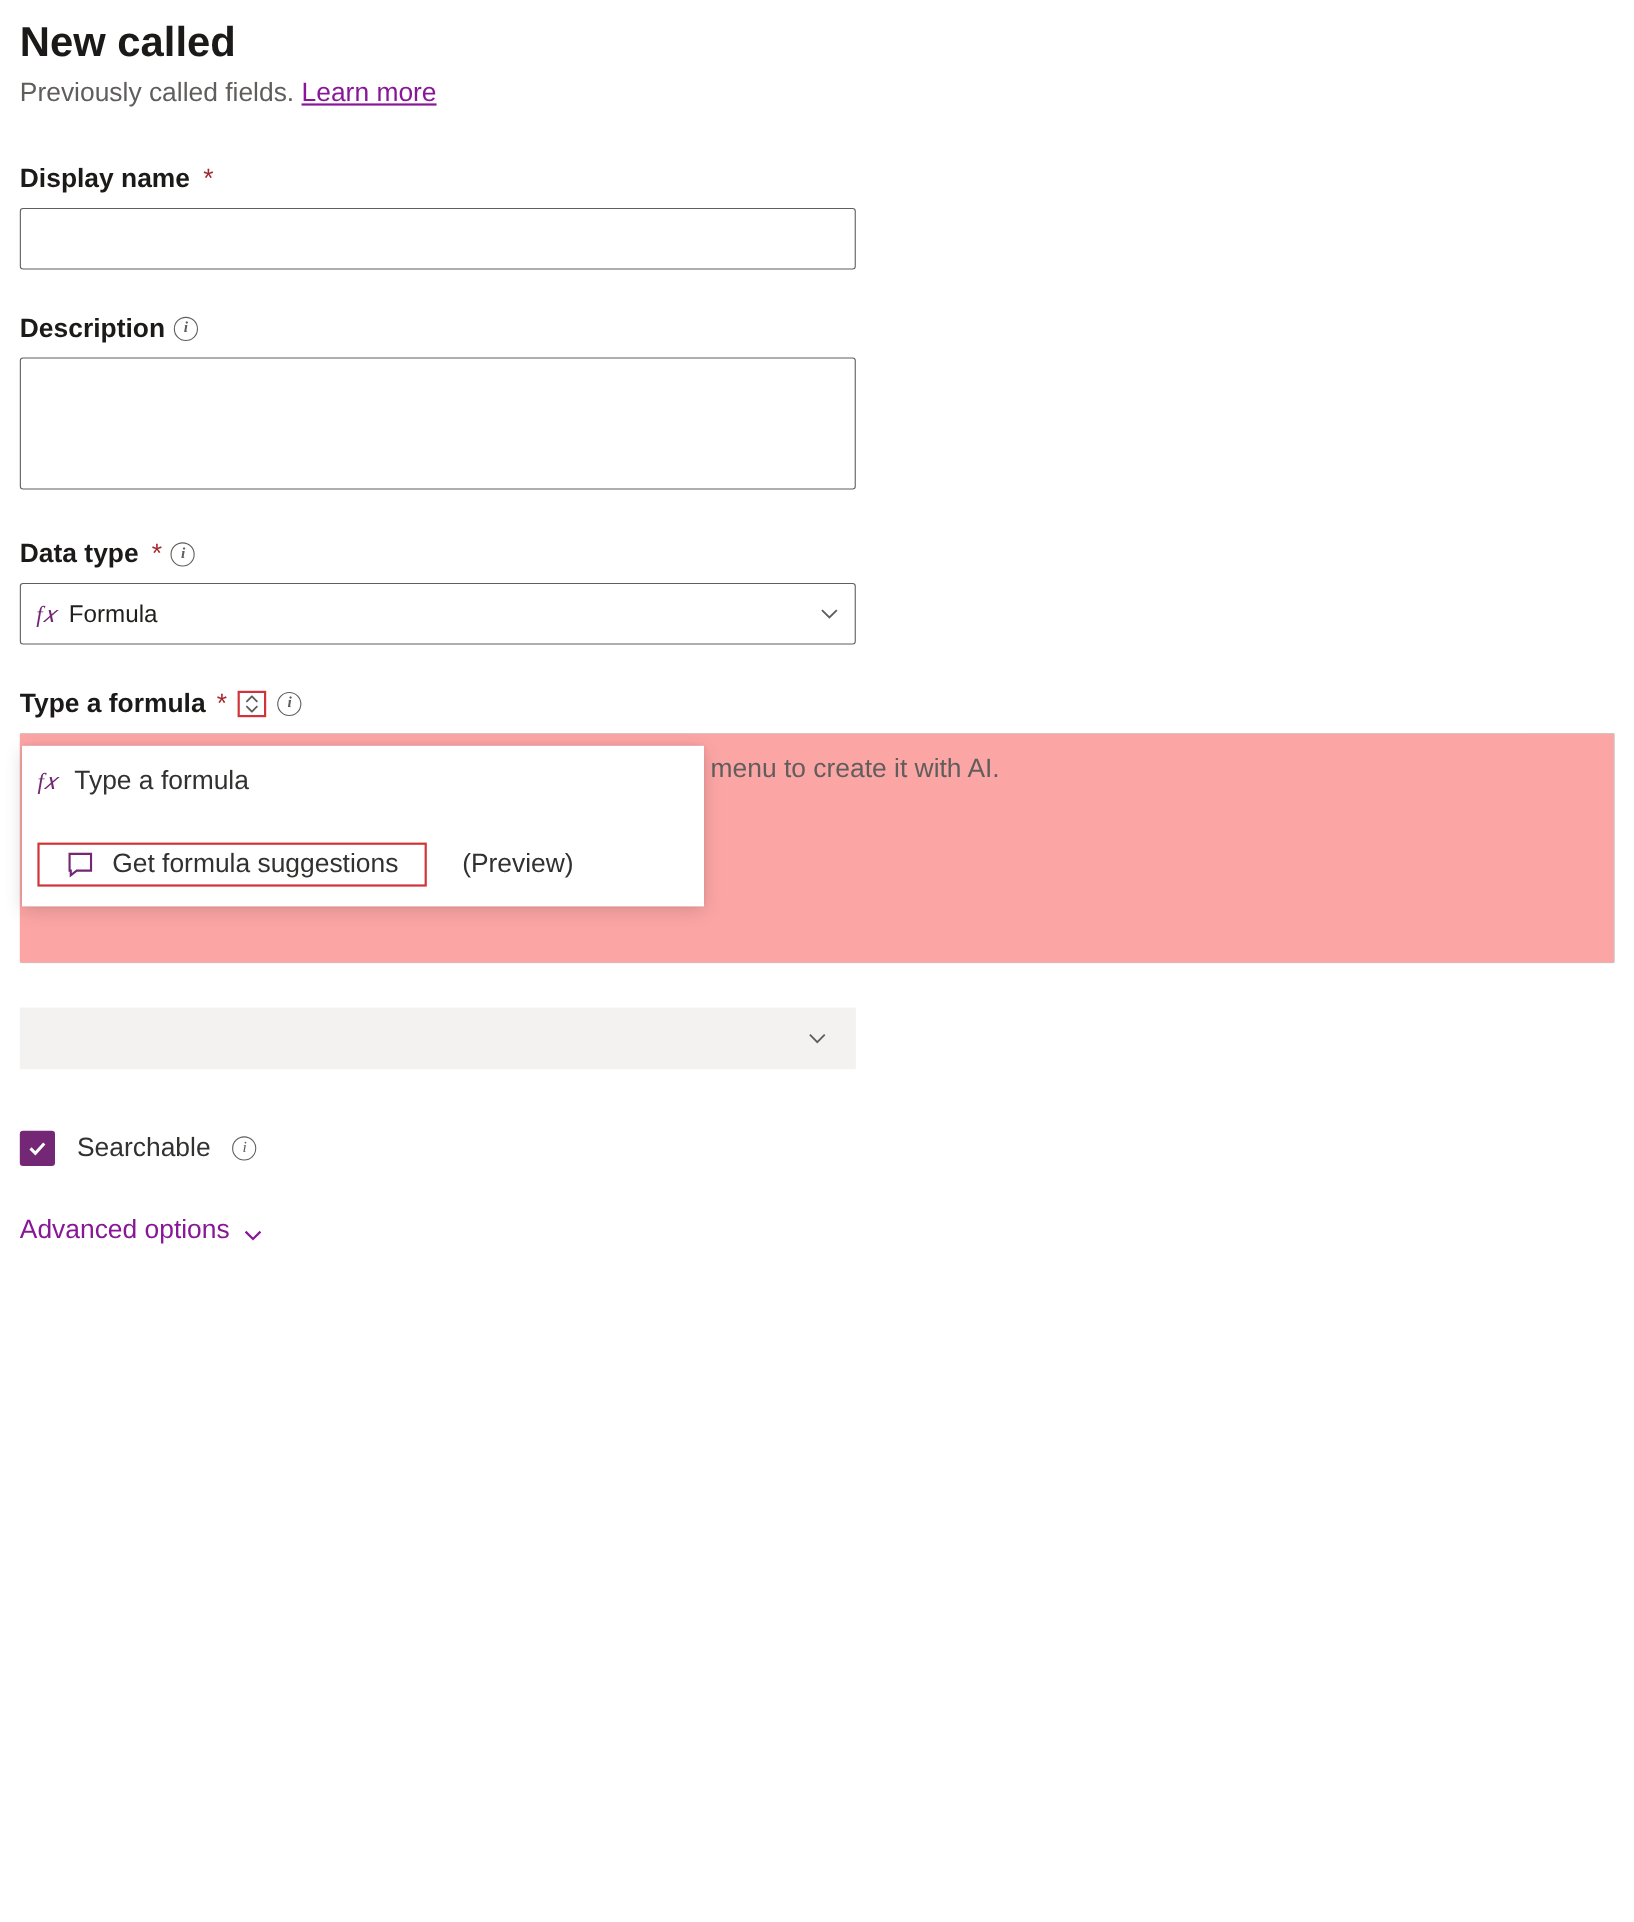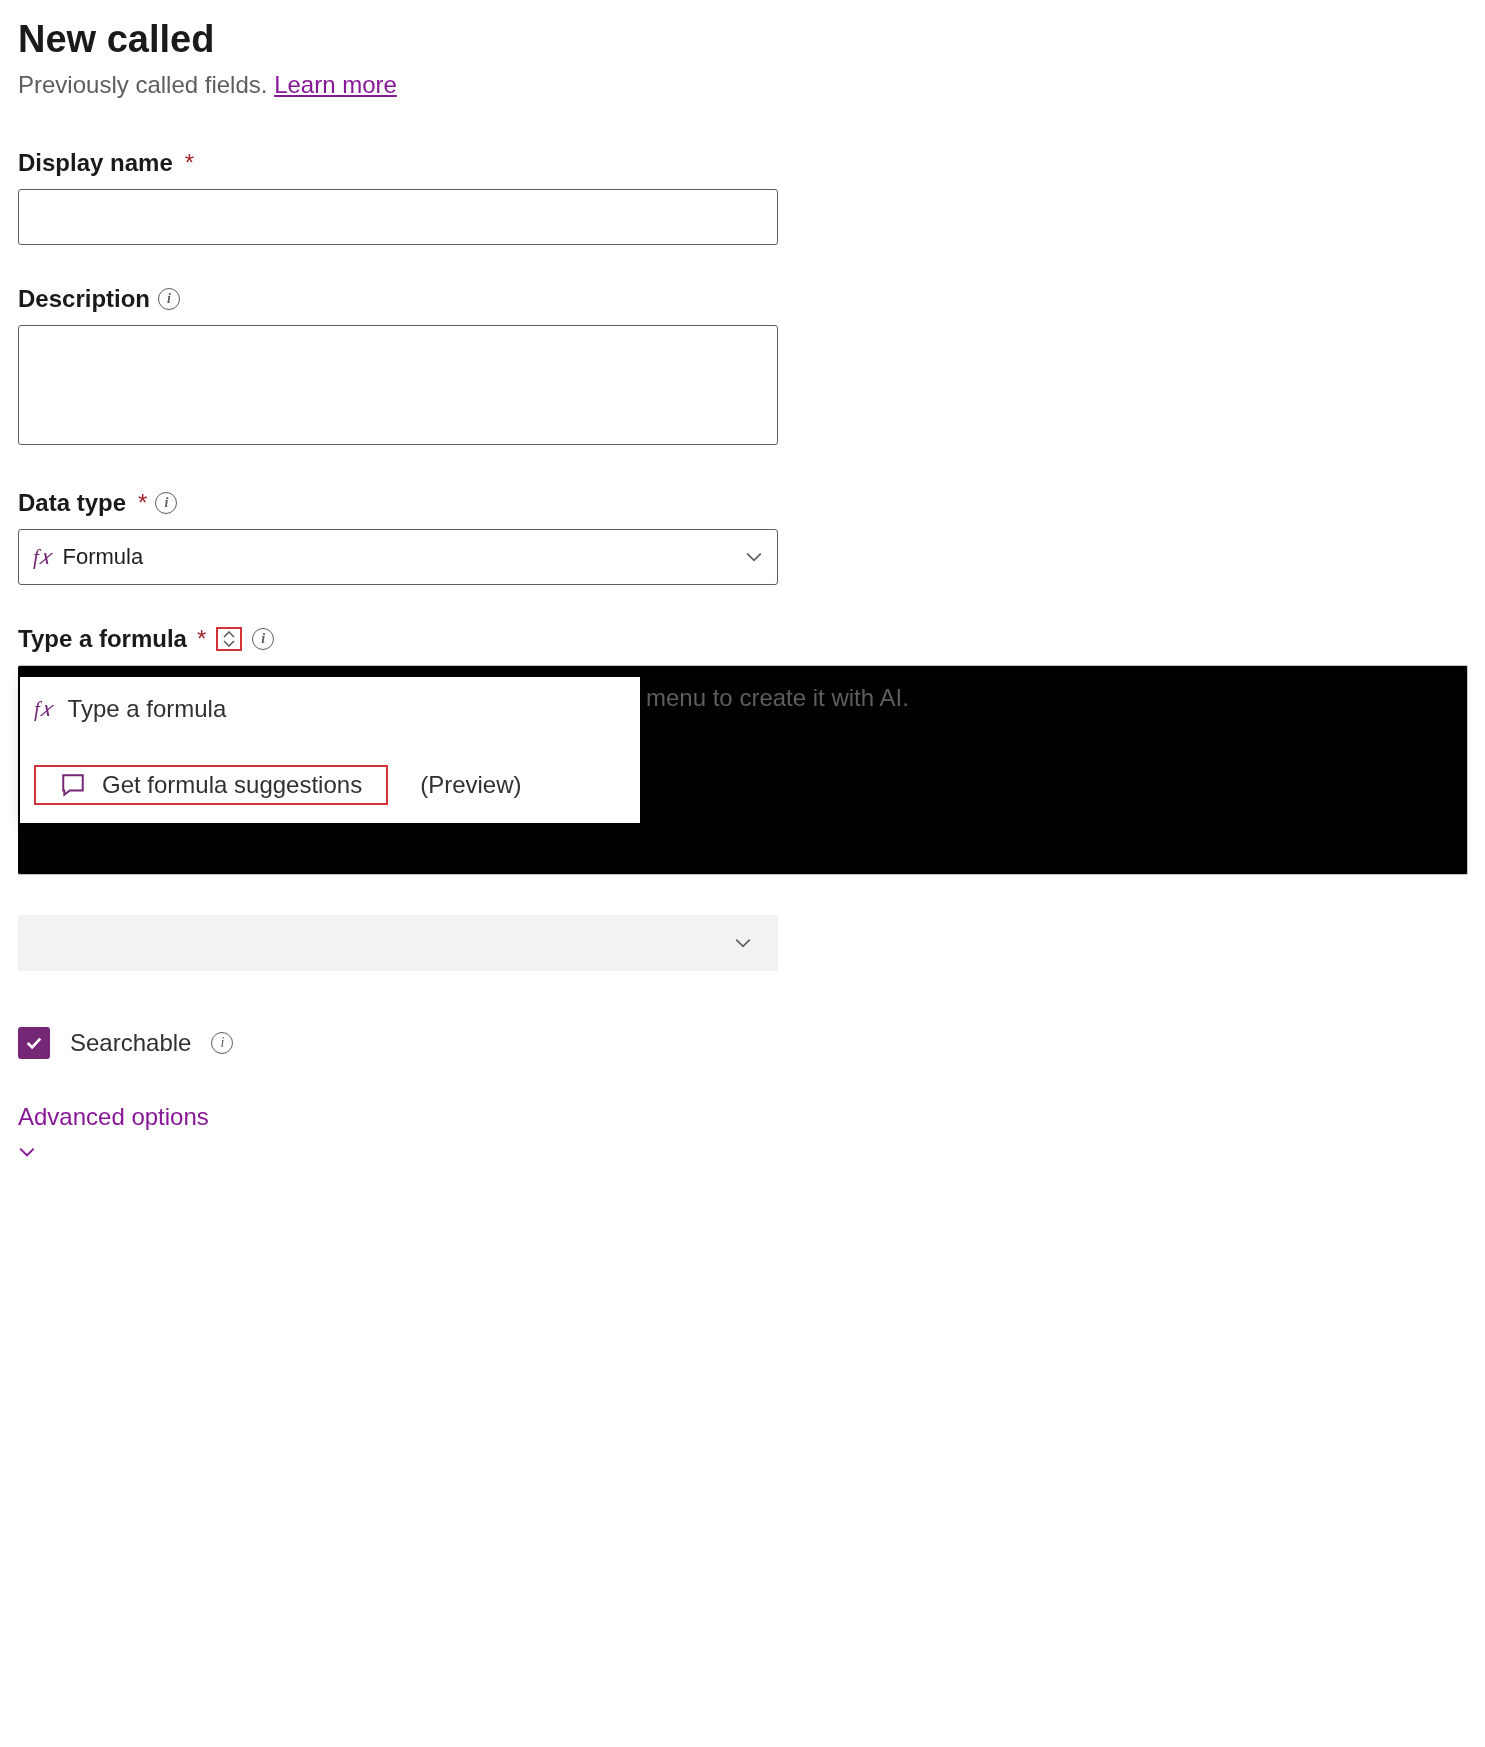--- a/index.html
+++ b/index.html
@@ -122,21 +122,21 @@
     }
     .formula-area {
       width: 1450px;
       height: 210px;
       border: 1px solid #c8c6c4;
       border-left: none;
       border-radius: 2px;
       padding: 18px 20px;
       font-size: 24px;
       color: #605e5c;
-      background: #000000;
+      background: #fca5a5;
       position: relative;
     }
     .formula-placeholder {
       position: absolute;
       left: 628px;
       top: 18px;
       color: #605e5c;
     }
     .dropdown-menu {
       position: absolute;
@@ -199,26 +199,25 @@
       border-radius: 3px;
       display: inline-flex;
       align-items: center;
       justify-content: center;
       cursor: pointer;
     }
     .checkbox svg { display: block; }
     .checkbox-label { font-size: 24px; color: #323130; }
     .advanced-link {
       display: inline-flex;
-      align-items: flex-start;
+      align-items: flex-end;
       gap: 12px;
       font-size: 24px;
       color: #881798;
       cursor: pointer;
-      flex-direction: column;
     }
   </style>
 </head>
 <body>
 
 
 
 <h1 class="page-title">New called</h1>
 <div class="subtitle">
   <span>Previously called fields. </span><a class="learn-more">Learn more</a>

